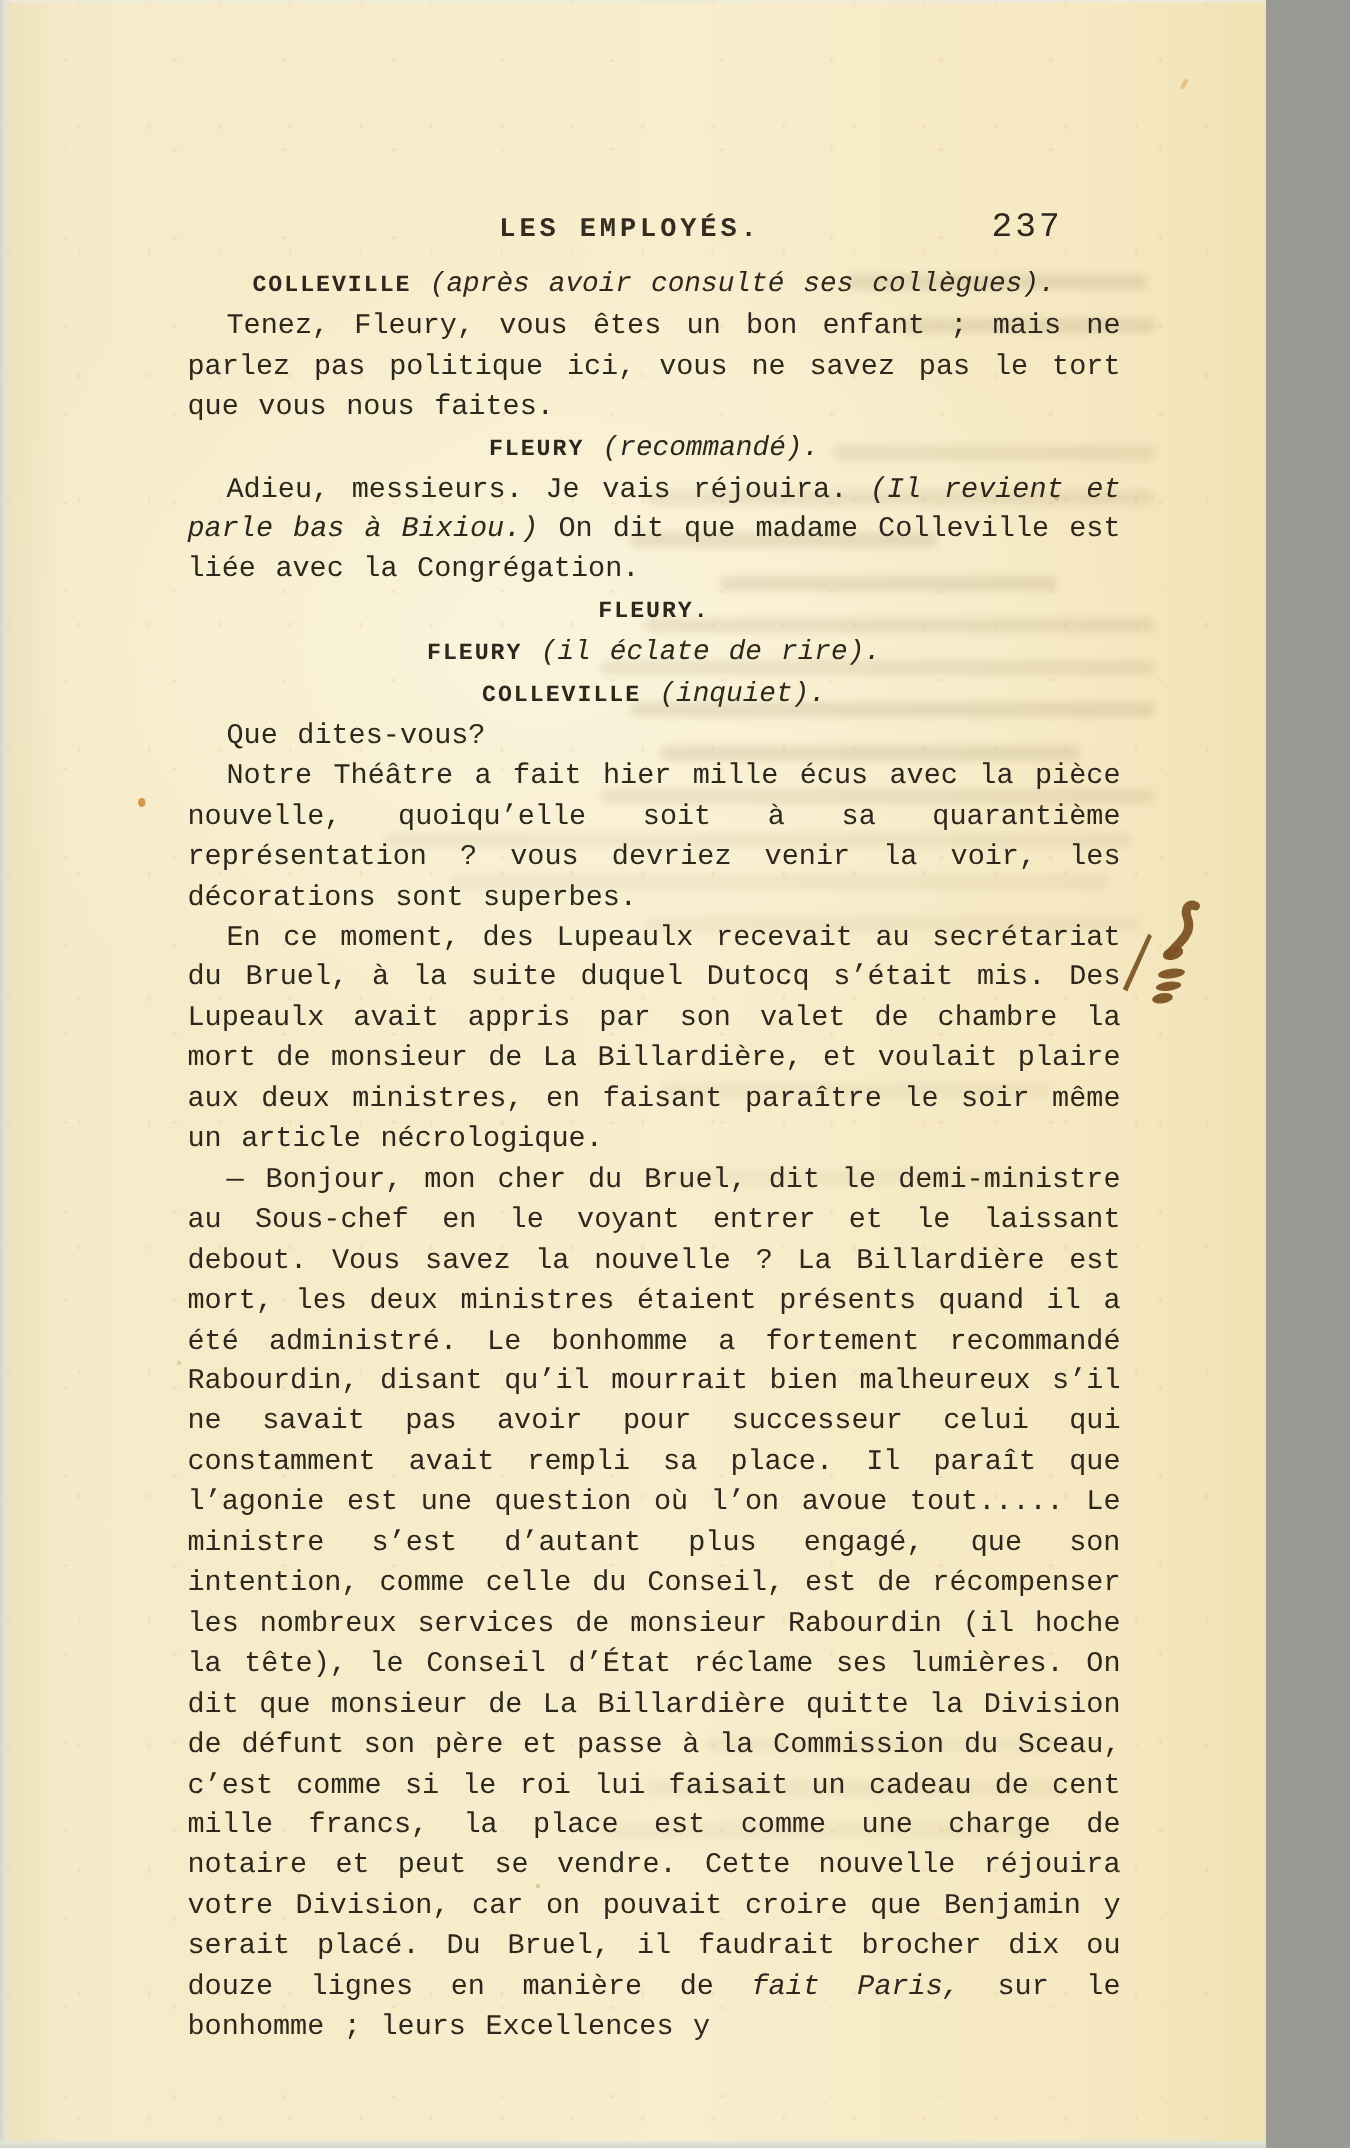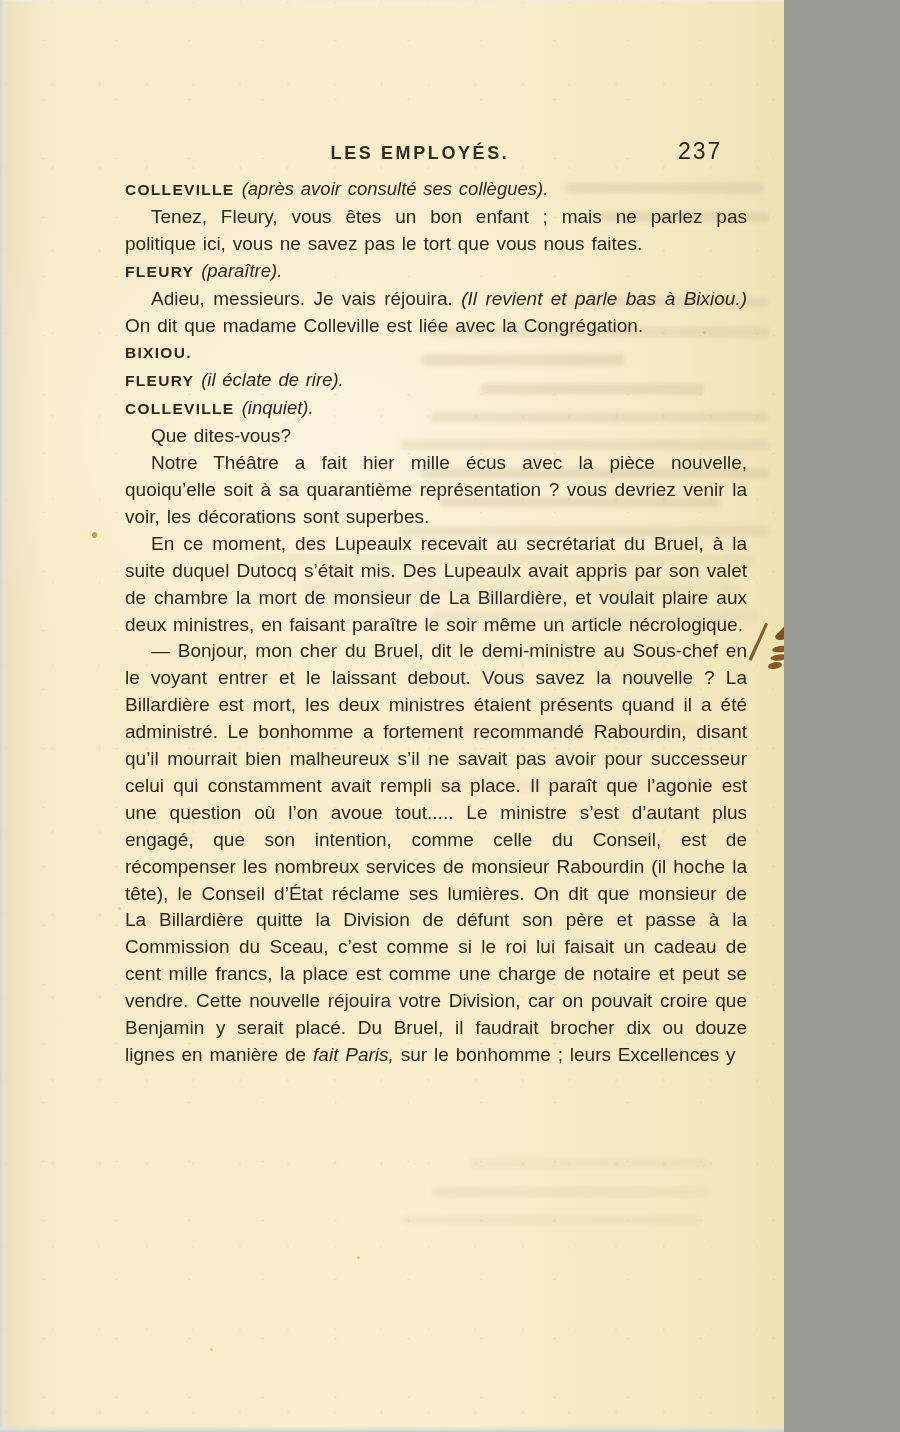--- a/index.html
+++ b/index.html
@@ -1,21 +1,21 @@
 <!DOCTYPE html>
 <html><head>
 <meta charset="utf-8">
 <style>
   html,body{margin:0;padding:0;background:#9a9a94;}
   .page{
     position:relative;
-    width:784px;height:1432px;
+    width:844px;height:1432px;
     margin:0;
     overflow:hidden;
-    font-family:Liberation Sans, sans-serif;
+    font-family:Liberation Mono, monospace;
     background:
       radial-gradient(ellipse 560px 420px at 42% 30%, rgba(255,252,240,0.45), rgba(255,252,240,0) 70%),
       linear-gradient(90deg, #ecdfba 0px, #f6ebc8 45px, #f8edcc 55%, #f5e8c1 88%, #f1e2b4 100%),
       #f6ebc8;
   }
   
   .texture{
     position:absolute;inset:0;pointer-events:none;
     background-image:
       radial-gradient(rgba(205,160,95,0.16) 1px, transparent 1.6px),
@@ -37,30 +37,30 @@
 
   .speck{position:absolute;border-radius:50%;pointer-events:none;}
 
   .running-header{position:absolute;left:125px;top:143px;width:622px;text-align:center;}
   .running-title{
     display:inline-block;transform:translateX(-16px);
     font-size:18px;font-weight:bold;letter-spacing:2.6px;color:#332c21;
   }
   .page-number{
     position:absolute;left:661px;top:138px;
-    font-size:23px;letter-spacing:2px;color:#2e271d;margin-left:17px;
+    font-size:23px;letter-spacing:2px;color:#2e271d;
   }
 
   .text-block{
     position:absolute;left:125px;top:176px;width:622px;
     font-size:19px;line-height:26.9px;color:#2e271d;
     word-spacing:1.6px;
   }
   .para{margin:0;text-indent:26px;text-align:justify;}
-  .speaker-line{margin:0;text-align:left;text-indent:0;}
+  .speaker-line{margin:0;text-align:center;text-indent:0;}
   .seg-name{font-size:15.5px;font-weight:bold;letter-spacing:1.3px;}
   .seg-direction{font-style:italic;font-size:18.5px;}
   .seg-italic{font-style:italic;}
 
   .ink-stain{position:absolute;left:735px;top:593px;pointer-events:none;}
 </style>
 </head>
 <body>
 
 <div class="page">
@@ -97,23 +97,23 @@
   <div class="speck" style="left:118px;top:907px;width:3px;height:3px;background:#c99a55;opacity:.4;"></div>
 
   <div class="running-header">
     <span class="running-title">LES EMPLOYÉS.</span>
   </div>
   <div class="page-number">237</div>
 
   <div class="text-block">
       <p class="speaker-line"><span class="seg-name">COLLEVILLE </span><span class="seg-direction">(après avoir consulté ses collègues).</span></p>
       <p class="para"><span class="seg-roman">Tenez, Fleury, vous êtes un bon enfant&nbsp;; mais ne parlez pas politique ici, vous ne savez pas le tort que vous nous faites.</span></p>
-      <p class="speaker-line"><span class="seg-name">FLEURY </span><span class="seg-direction">(paraître).</span></p>
+      <p class="speaker-line"><span class="seg-name">FLEURY </span><span class="seg-direction">(recommandé).</span></p>
       <p class="para"><span class="seg-roman">Adieu, messieurs. Je vais réjouira. </span><span class="seg-italic">(Il revient et parle bas à Bixiou.)</span><span class="seg-roman"> On dit que madame Colleville est liée avec la Congrégation.</span></p>
-      <p class="speaker-line"><span class="seg-name">BIXIOU.</span></p>
+      <p class="speaker-line"><span class="seg-name">FLEURY.</span></p>
       <p class="speaker-line"><span class="seg-name">FLEURY </span><span class="seg-direction">(il éclate de rire).</span></p>
       <p class="speaker-line"><span class="seg-name">COLLEVILLE </span><span class="seg-direction">(inquiet).</span></p>
       <p class="para"><span class="seg-roman">Que dites-vous?</span></p>
       <p class="para"><span class="seg-roman">Notre Théâtre a fait hier mille écus avec la pièce nouvelle, quoiqu’elle soit à sa quarantième représentation&nbsp;? vous devriez venir la voir, les décorations sont superbes.</span></p>
       <p class="para"><span class="seg-roman">En ce moment, des Lupeaulx recevait au secrétariat du Bruel, à la suite duquel Dutocq s’était mis. Des Lupeaulx avait appris par son valet de chambre la mort de monsieur de La Billardière, et voulait plaire aux deux ministres, en faisant paraître le soir même un article nécrologique.</span></p>
       <p class="para"><span class="seg-roman">— Bonjour, mon cher du Bruel, dit le demi-ministre au Sous-chef en le voyant entrer et le laissant debout. Vous savez la nouvelle&nbsp;? La Billardière est mort, les deux ministres étaient présents quand il a été administré. Le bonhomme a fortement recommandé Rabourdin, disant qu’il mourrait bien malheureux s’il ne savait pas avoir pour successeur celui qui constamment avait rempli sa place. Il paraît que l’agonie est une question où l’on avoue tout..... Le ministre s’est d’autant plus engagé, que son intention, comme celle du Conseil, est de récompenser les nombreux services de monsieur Rabourdin (il hoche la tête), le Conseil d’État réclame ses lumières. On dit que monsieur de La Billardière quitte la Division de défunt son père et passe à la Commission du Sceau, c’est comme si le roi lui faisait un cadeau de cent mille francs, la place est comme une charge de notaire et peut se vendre. Cette nouvelle réjouira votre Division, car on pouvait croire que Benjamin y serait placé. Du Bruel, il faudrait brocher dix ou douze lignes en manière de </span><span class="seg-italic">fait Paris,</span><span class="seg-roman"> sur le bonhomme&nbsp;; leurs Excellences y</span></p>
     </div>
 
   <svg class="ink-stain" width="72" height="88" viewBox="0 0 72 88">
     <path d="M30.5 29.5 L33 31 L16.5 68 L13.5 66.3 Z" fill="#7b5224" opacity="0.92"></path>

